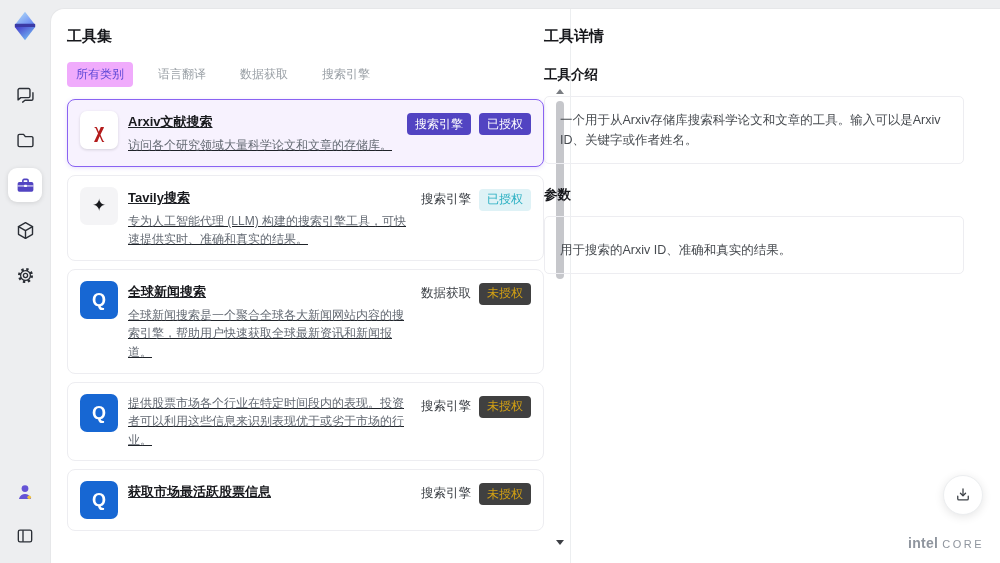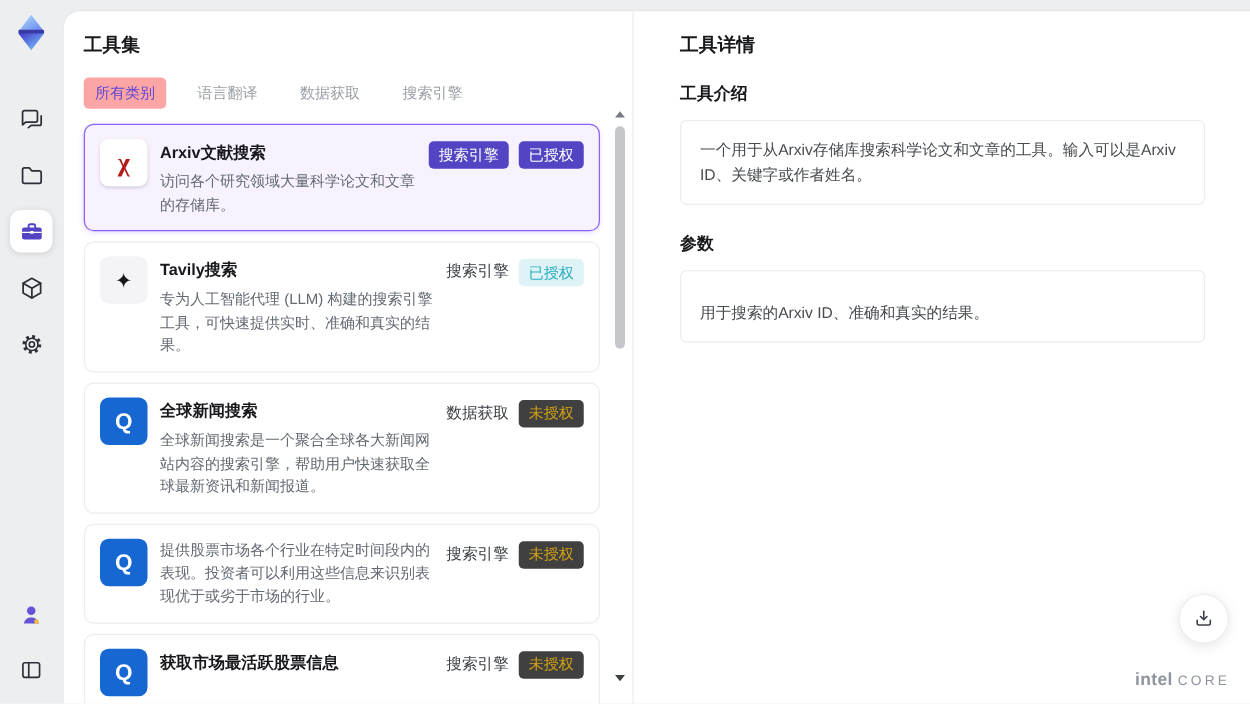--- a/index.html
+++ b/index.html
@@ -12,36 +12,36 @@
   .nav { display:flex; flex-direction:column; align-items:center; margin-top:34px; gap:11px; }
   .nav-btn { width:34px; height:34px; border-radius:9px; display:flex; align-items:center; justify-content:center; cursor:pointer; }
   .nav-btn.active { background:#fff; box-shadow:0 1px 5px rgba(0,0,0,.12); }
   .rail-bottom { margin-top:auto; display:flex; flex-direction:column; align-items:center; gap:10px; }
   .rail svg { display:block; }
 
   
   .panel { position:absolute; left:50px; top:8px; right:0; bottom:0; background:#fff; border-radius:14px 0 0 0; border:1px solid #e6e7e9; border-right:none; border-bottom:none; }
 
   
-  .list-pane { position:absolute; left:0; top:0; bottom:0; width:456px; border-right:1px solid #eceef0; padding:18px 26px 0 16px; overflow:hidden; }
+  .list-pane { position:absolute; left:0; top:0; bottom:0; width:520px; border-right:1px solid #eceef0; padding:18px 26px 0 16px; overflow:hidden; }
   .pane-title { font-size:15px; font-weight:bold; color:#17181c; margin-bottom:16px; }
   .tabs { display:flex; gap:16px; font-size:12px; color:#9aa0a6; margin-bottom:12px; }
   .tab { padding:4px 9px; border-radius:4px; cursor:pointer; white-space:nowrap; }
-  .tab.active { background:#fca5a5; color:#5d48d6; }
+  .tab.active { background:#f0abfc; color:#5d48d6; }
 
   .card { display:flex; gap:10px; padding:11px 12px; border:1px solid #ededf1; border-radius:8px; margin-bottom:8px; background:#fff; cursor:pointer; }
   .card.selected { background:#f7f2fe; border-color:#8a63f2; box-shadow:0 1px 4px rgba(122,82,240,.18); }
   .tile { width:38px; height:38px; border-radius:7px; flex:none; display:flex; align-items:center; justify-content:center; }
   .tile-white { background:#fff; box-shadow:0 1px 3px rgba(0,0,0,.14); }
   .tile-gray { background:#f4f4f6; }
   .tile-blue { background:#1767d3; }
   .g-arxiv { color:#b31b1b; font-family:"Liberation Serif","DejaVu Serif",serif; font-size:21px; font-weight:bold; line-height:1; }
   .g-tavily { color:#17181c; font-size:17px; line-height:1; }
   .g-q { color:#fff; font-size:18px; font-weight:bold; line-height:1; }
-  .card-mid { flex:1; min-width:0; }
+  .card-mid { flex:1; min-width:0;text-decoration:underline; }
   .card-title { font-size:13px; font-weight:bold; color:#17181c; margin:2px 0 5px; }
   .card-desc { font-size:12px; color:#646a73; line-height:1.55; }
   .card-right { flex:none; display:flex; gap:8px; align-items:flex-start; padding-top:2px; }
   .cat { font-size:12.5px; color:#3c4046; white-space:nowrap; padding:2px 0; }
   .chip { font-size:12px; padding:2.5px 8px; border-radius:4px; white-space:nowrap; }
   .chip-purple { background:#5244c2; color:#fff; }
   .chip-auth { background:#dff2f6; color:#2aafc2; }
   .chip-unauth { background:#404040; color:#d2a013; }
 
   

